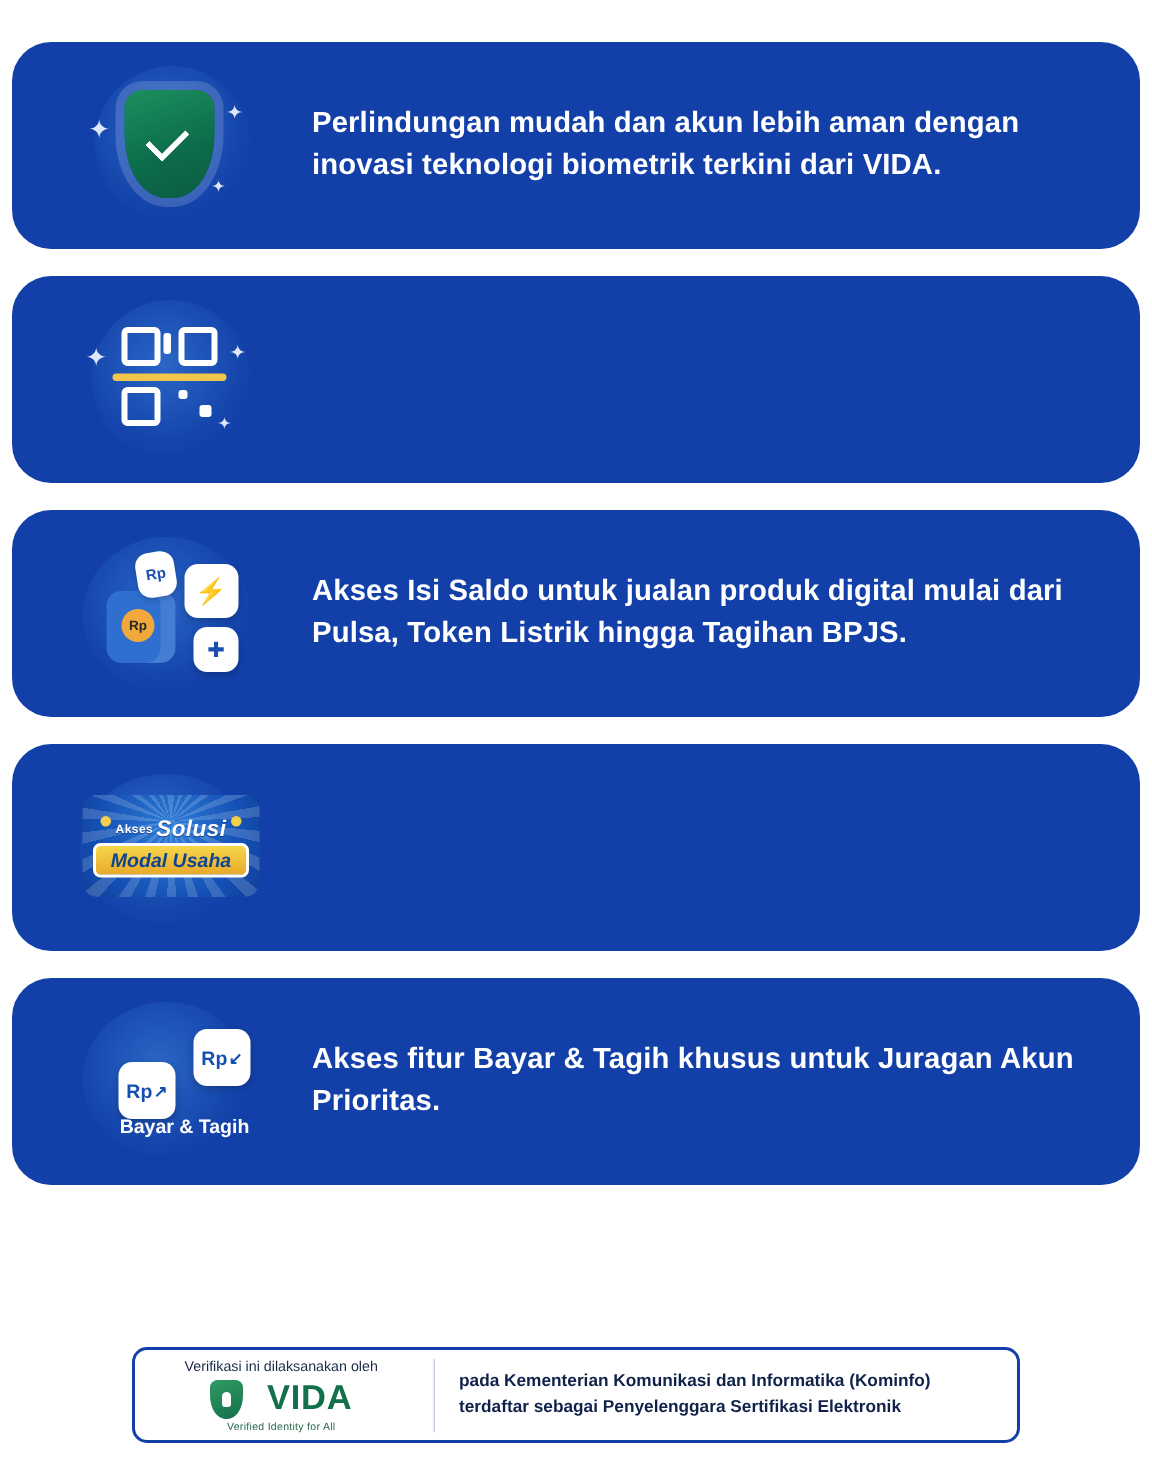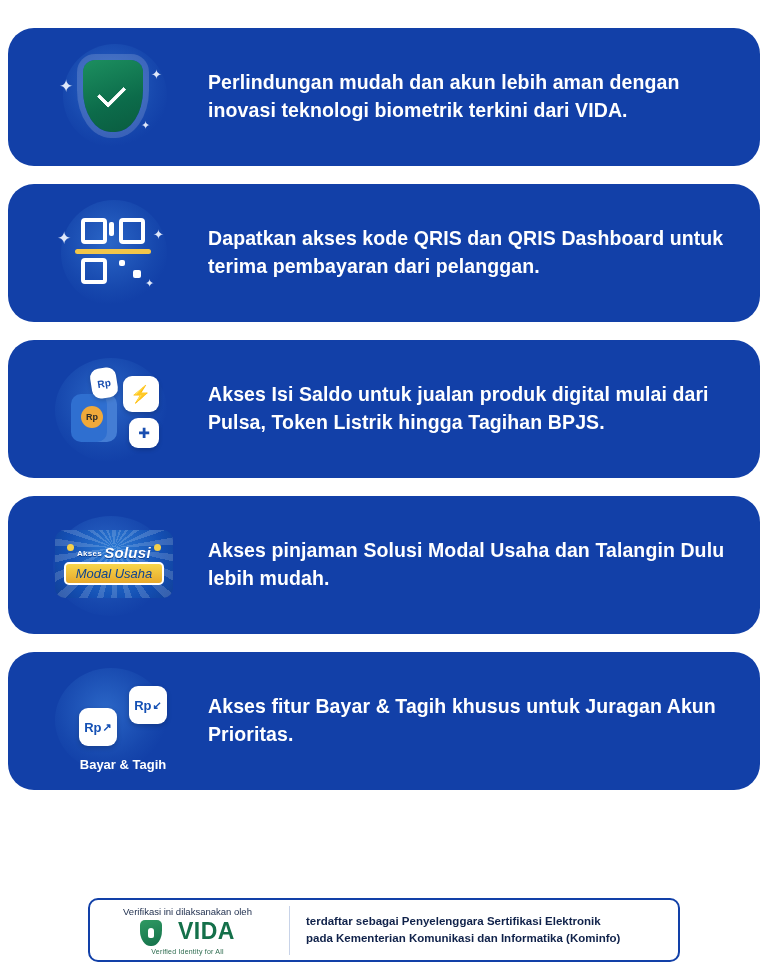--- a/index.html
+++ b/index.html
@@ -169,21 +169,21 @@
     letter-spacing: .3px;
     text-shadow: 0 1px 0 #0b3b8f;
   }
   .mu-top .small { font-size: 8px; font-style: normal; vertical-align: middle; margin-right: 2px; }
   .mu-bottom {
     position: relative;
     margin-top: 1px;
     background: linear-gradient(180deg,#f7d64a 0%, #e8a92c 100%);
     color: #10448f;
     font-size: 13px;
-    font-weight: 400;
+    font-weight: 700;
     font-style: italic;
     padding: 2px 10px;
     border-radius: 5px;
     border: 2px solid #ffffff;
     white-space: nowrap;
   }
   .mu-dot { position:absolute; width:7px;height:7px;border-radius:50%;background:#f4cf4b; }
 
   
   .bt-tile {
@@ -192,21 +192,21 @@
     border-radius: 9px;
     width: 38px; height: 38px;
     display:flex;align-items:center;justify-content:center;
     color:#1450b4; font-weight:700; font-size:13px;
     box-shadow: 0 2px 5px rgba(0,0,0,0.2);
   }
   .bt-tile.a { left: 42px; top: 46px; }
   .bt-tile.b { left: 92px; top: 24px; }
   .bt-caption {
     position: absolute;
-    left: 24px; bottom: 8px;
+    left: 24px; bottom: 22px;
     width: 124px;
     text-align: center;
     color: #ffffff;
     font-size: 13px;
     font-weight: 700;
   }
   .arrow { font-size: 11px; margin-left: 1px; }
 
   
   .footer-bar {
@@ -304,21 +304,20 @@
             <div class="qr-sq tl"></div>
             <div class="qr-sq tr"></div>
             <div class="qr-sq bl"></div>
             <div class="qr-dot" style="right:4px;bottom:6px;width:8px;height:8px;"></div>
             <div class="qr-dot" style="right:20px;bottom:18px;width:6px;height:6px;"></div>
             <div class="qr-dot" style="left:28px;top:4px;width:5px;height:14px;"></div>
             <div class="qr-line"></div>
           </div>
         </div>
       </div>
-      <div class="card-text">Dapatkan akses kode QRIS dan QRIS Dashboard untuk terima pembayaran dari pelanggan.</div>
     </div>
 
     <div class="benefit-card">
       <div class="card-icon">
         <div class="ico-wrap">
           <div class="glow-circle" style="left:18px;top:8px;width:112px;height:104px;"></div>
           <div class="wallet"></div>
           <div class="coin">Rp</div>
           <div class="tile t1">
             <span class="lbl">Rp</span>
@@ -342,21 +341,20 @@
             <div class="mu-rays"></div>
             <div class="mu-dot" style="left:12px;top:14px;"></div>
             <div class="mu-dot" style="right:12px;top:14px;"></div>
             <div class="mu-top">
               <span class="small">Akses</span><span>Solusi</span>
             </div>
             <div class="mu-bottom">Modal Usaha</div>
           </div>
         </div>
       </div>
-      <div class="card-text">Akses pinjaman Solusi Modal Usaha dan Talangin Dulu lebih mudah.</div>
     </div>
 
     <div class="benefit-card">
       <div class="card-icon">
         <div class="ico-wrap">
           <div class="glow-circle" style="left:18px;top:6px;width:112px;height:104px;"></div>
           <div class="bt-tile a">
             <span>Rp</span>
               <span class="arrow">↗</span>
           </div>
@@ -377,18 +375,18 @@
       <div class="verif-line">Verifikasi ini dilaksanakan oleh</div>
       <div class="vida-row">
         <div class="vida-shield"></div>
         <div>
           <div class="vida-name">VIDA</div>
         </div>
       </div>
       <div class="vida-tag">Verified Identity for All</div>
     </div>
     <div class="footer-right">
+      <div>pada Kementerian Komunikasi dan Informatika (Kominfo)</div>
       <div>terdaftar sebagai Penyelenggara Sertifikasi Elektronik</div>
-      <div>pada Kementerian Komunikasi dan Informatika (Kominfo)</div>
     </div>
   </div>
 
 </div>
 
 </body></html>

